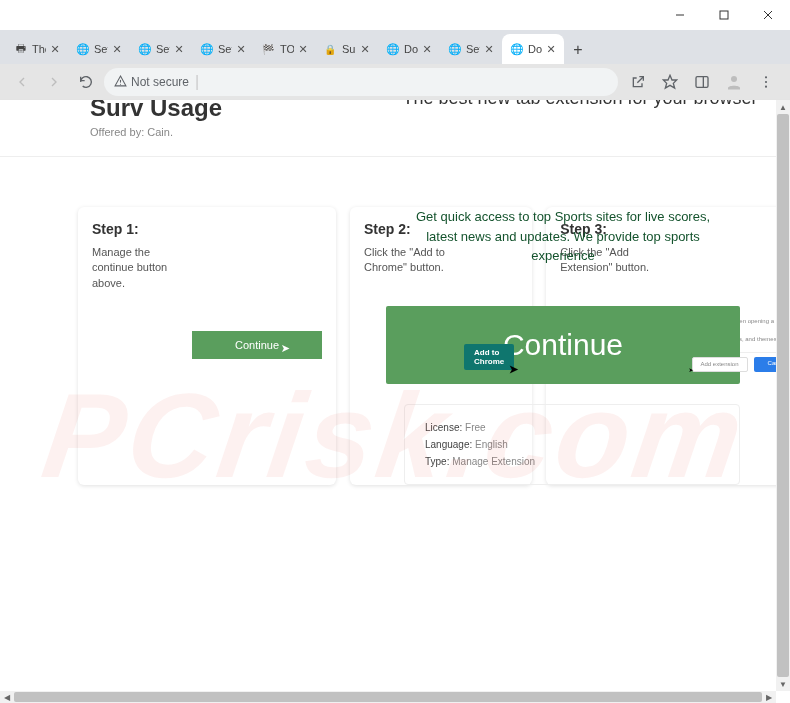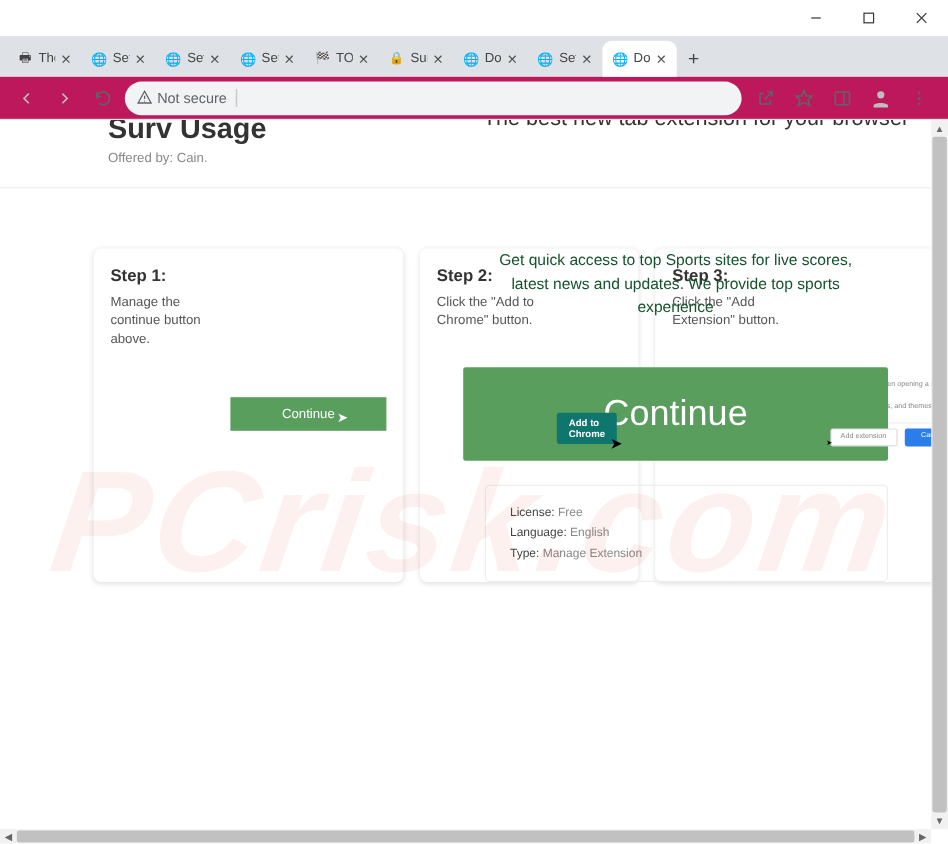--- a/index.html
+++ b/index.html
@@ -13,21 +13,21 @@
 
 .tabstrip { height: 34px; background: #dee1e6; display: flex; align-items: flex-end; padding: 0 6px 0 6px; }
 .tab { height: 30px; display: flex; align-items: center; padding: 0 6px 0 8px; font-size: 11px; color: #444; border-radius: 8px 8px 0 0; min-width: 0; flex: 1; max-width: 62px; overflow: hidden; position: relative; }
 .tab.active { background: #fff; }
 .tab-fav { width: 14px; height: 14px; margin-right: 4px; flex-shrink: 0; border-radius: 50%; display:flex; align-items:center; justify-content:center; }
 .tab-title { white-space: nowrap; overflow: hidden; flex: 1; }
 .tab-close { width: 14px; height: 14px; margin-left: 2px; display: flex; align-items: center; justify-content: center; font-size: 11px; color: #555; flex-shrink:0; }
 .newtab { width: 28px; height: 28px; display: flex; align-items: center; justify-content: center; color: #444; font-size: 16px; }
 
 
-.toolbar { height: 36px; background: #be185d; border-bottom: 1px solid #e4e4e4; display: flex; align-items: center; padding: 0 8px; gap: 4px; }
+.toolbar { height: 36px; background: #e5e5e5; border-bottom: 1px solid #e4e4e4; display: flex; align-items: center; padding: 0 8px; gap: 4px; }
 .nav-btn { width: 28px; height: 28px; display: flex; align-items: center; justify-content: center; border-radius: 50%; }
 .nav-btn svg { width: 16px; height: 16px; stroke: #5f6368; fill: none; stroke-width: 2; }
 .nav-btn.disabled svg { stroke: #bdbdbd; }
 .omnibox { flex: 1; height: 28px; background: #f1f3f4; border-radius: 14px; display: flex; align-items: center; padding: 0 10px; gap: 6px; }
 .omnibox .sec { font-size: 12px; color: #5f6368; display: flex; align-items: center; gap: 4px; }
 .right-icons { display: flex; align-items: center; gap: 8px; padding: 0 4px; }
 .right-icons .ic { width: 24px; height: 24px; display: flex; align-items: center; justify-content: center; }
 
 
 .page { position: absolute; top: 100px; left: 0; right: 0; bottom: 12px; background: #fff; overflow: hidden; }

